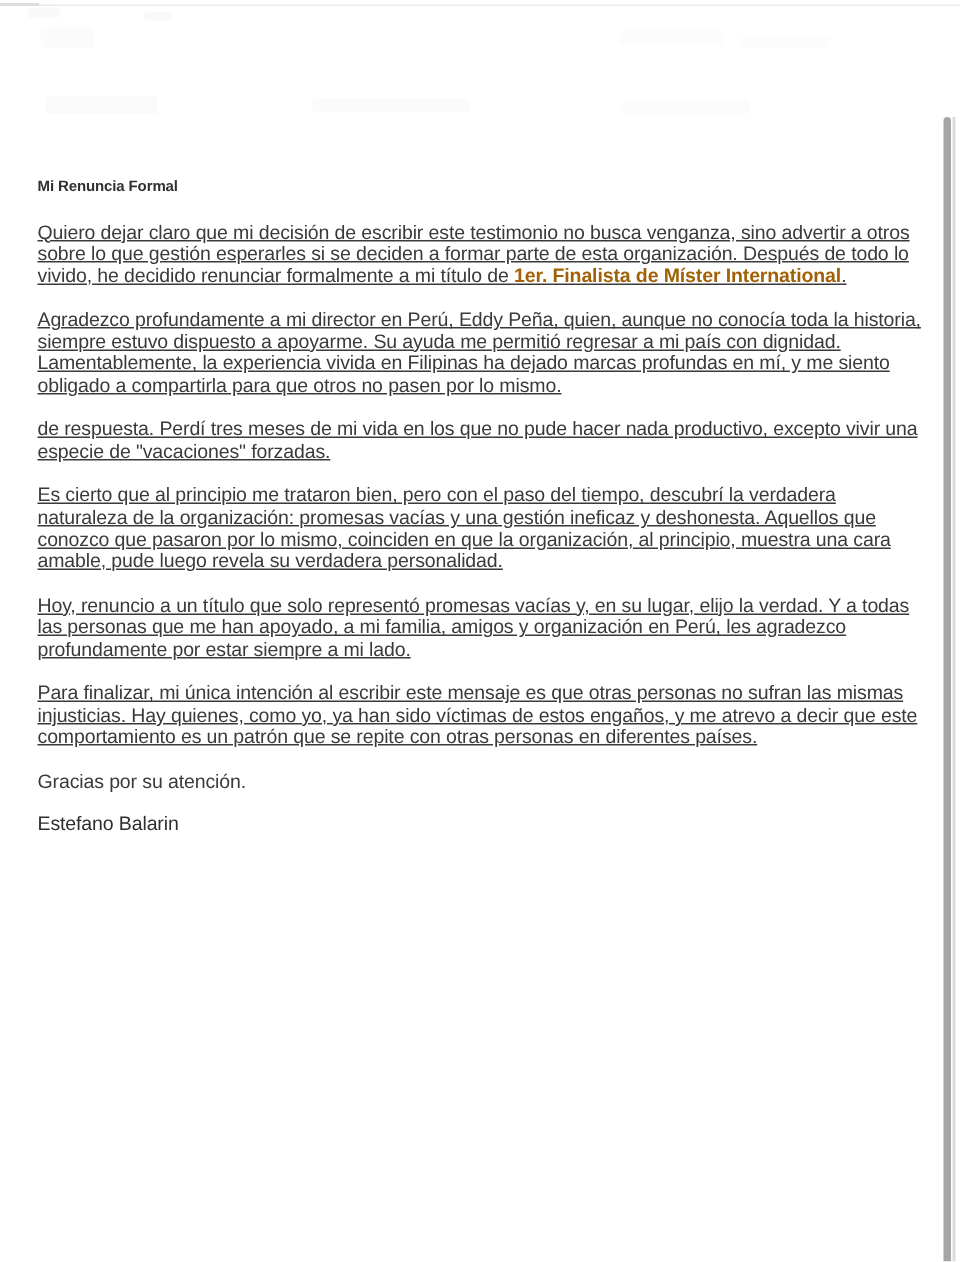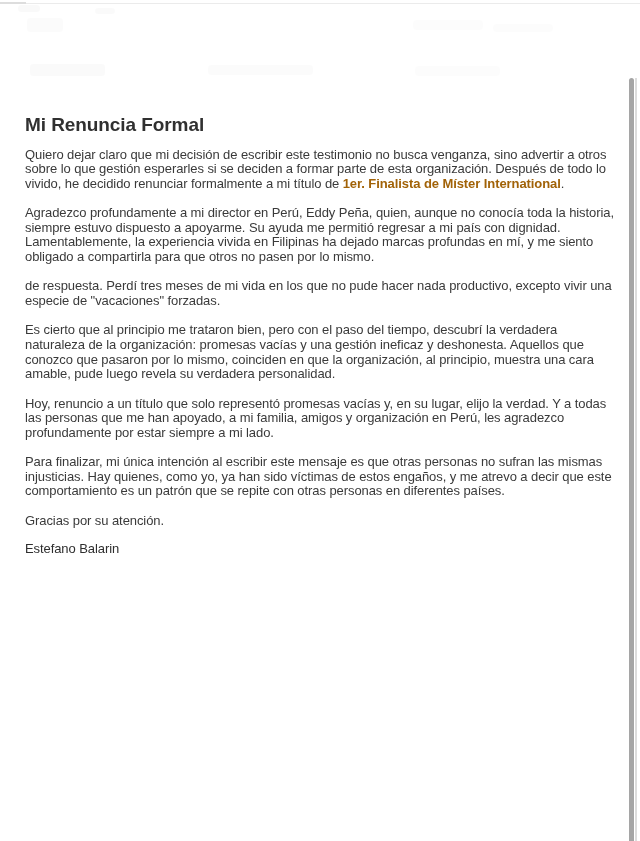--- a/index.html
+++ b/index.html
@@ -51,24 +51,24 @@
     top: 118px;
     width: 600px;
     font-size: 13px;
     line-height: 14.55px;
     letter-spacing: -0.08px;
   }
   .doc-title {
     font-weight: 700;
     color: #303030;
     margin: 0 0 15px 0;
-    font-size: 19px;
+    font-size: 10px;
   }
   .paragraph { margin: 0 0 15px 0; }
-  .line { white-space: nowrap; }
+  .line { white-space: nowrap; text-decoration: underline; }
   .line b { font-weight: 700; color: #a16207; }
   .closing { margin: 0 0 13px 0; }
   .signature {
     font-weight: 400;
     color: #2e2e2e;
     margin-top: 14px;
   }
 </style>
 </head>
 <body>

